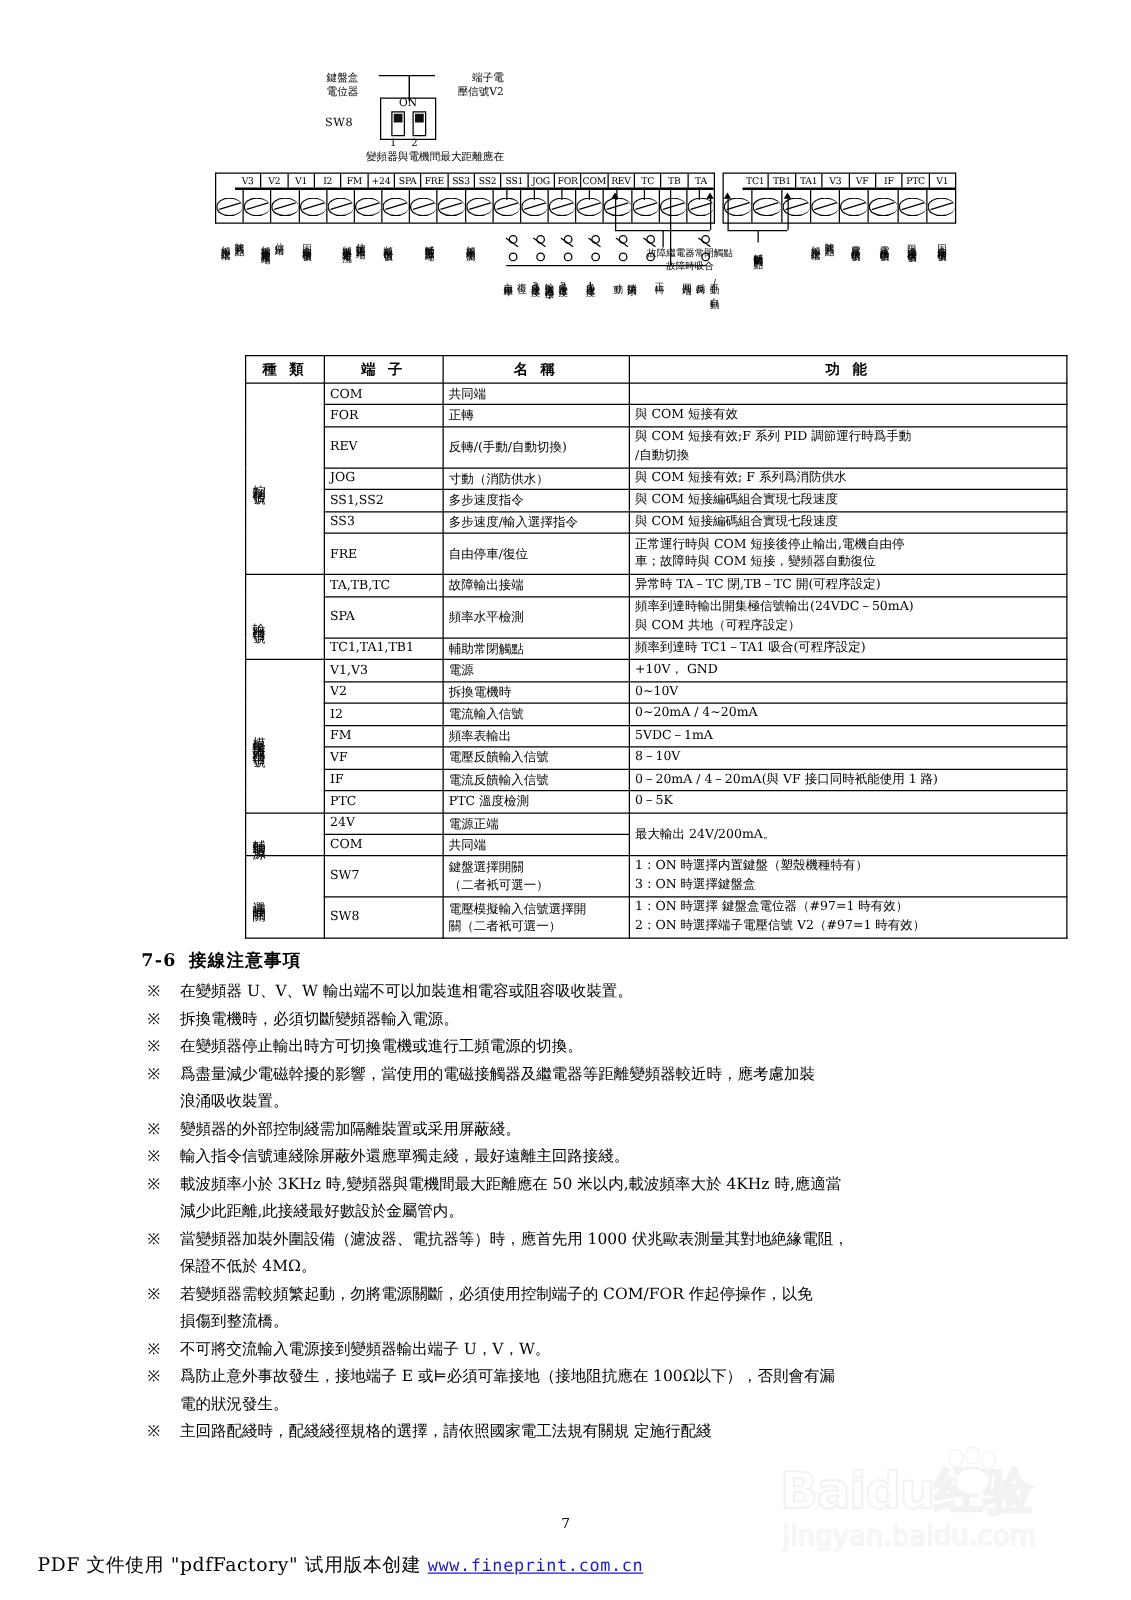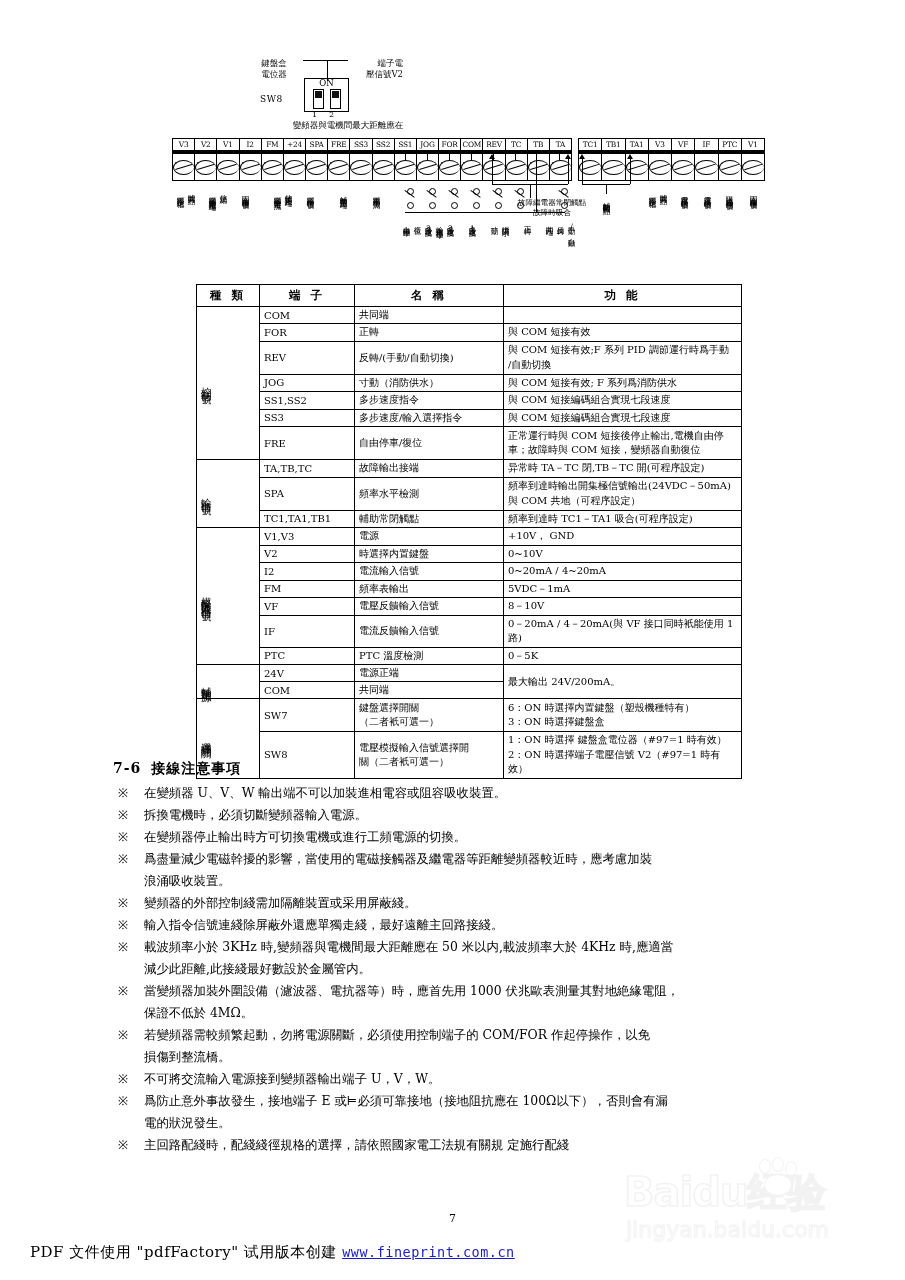--- a/index.html
+++ b/index.html
@@ -25,21 +25,21 @@
   #dip1{left:8px;} #dip2{left:25px;}
   .dipnum{position:absolute;top:52px;font-size:8px;}
   #dipnum1{left:69px;} #dipnum2{left:86px;}
   #sw8-caption{position:absolute;left:-3px;top:62px;width:216px;text-align:center;font-size:8.5px;}
 
   
   #term-area{position:absolute;left:172px;top:138px;width:726px;height:125px;}
   .strip{position:absolute;top:0;border:1px solid #000;box-sizing:border-box;}
   #strip-left{left:0px;width:400px;}
   #strip-right{left:406px;width:187px;}
-  .strip .names{display:flex;border-bottom:4px solid #000000;}
+  .strip .names{display:flex;border-bottom:2px solid #000000;margin-left:15px;}
   .strip .names span{flex:1 1 0;text-align:center;font-size:7.4px;line-height:11px;
         border-right:1px solid #000;box-sizing:border-box;letter-spacing:-.2px;}
   .strip .names span:last-child{border-right:none;}
   .strip .screws{display:flex;height:26px;}
   .strip .screws span{flex:1 1 0;display:flex;align-items:center;justify-content:center;
         border-right:1px solid #000;box-sizing:border-box;}
   .strip .screws span:last-child{border-right:none;}
   .screw{width:15px;height:15px;border:1.3px solid #000;border-radius:50%;position:relative;}
   .screw::after{content:"";position:absolute;left:1px;right:1px;top:50%;height:1.3px;
         background:#000;transform:translateY(-50%) rotate(-17deg);}
@@ -52,21 +52,21 @@
   .sw-sym .dotA,.sw-sym .dotB{position:absolute;width:5px;height:5px;border:1px solid #000;
         border-radius:50%;background:#fff;}
   .sw-sym .dotA{left:4px;top:0px;}
   .sw-sym .dotB{left:4px;top:14px;}
   .sw-sym .bar{position:absolute;left:2px;top:2px;width:12px;height:12px;border-top:1px solid #000;
         transform-origin:0 0;transform:rotate(36deg);}
   .arrow-up{position:absolute;width:0;height:0;border-left:3px solid transparent;
         border-right:3px solid transparent;border-bottom:5px solid #000;}
 
   
-  #spec-table{position:absolute;left:196px;top:284px;width:546px;border-collapse:collapse;
+  #spec-table{position:absolute;left:196px;top:284px;width:658px;border-collapse:collapse;
         font-size:10px;}
   #spec-table td,#spec-table th{border:1px solid #000;padding:1px 4px;vertical-align:middle;
         font-weight:normal;}
   #spec-table thead th{text-align:center;font-weight:bold;font-size:11.5px;padding:3px 4px;
         letter-spacing:3px;}
   .c-kind{width:54px;text-align:center;padding:2px 0;}
   .c-term{width:86px;}
   .c-name{width:140px;}
   .c-func{}
   .kindcell{line-height:1.25;}
@@ -466,21 +466,21 @@
         <td class="c-name">
           <div>電源</div>
         </td>
         <td class="c-func func-2l">
           <div>+10V， GND</div>
         </td>
       </tr>
       <tr>
         <td class="c-term">V2</td>
         <td class="c-name">
-          <div>時選擇内置鍵盤</div>
+          <div>拆換電機時</div>
         </td>
         <td class="c-func func-2l">
           <div>0~10V</div>
         </td>
       </tr>
       <tr>
         <td class="c-term">I2</td>
         <td class="c-name">
           <div>電流輸入信號</div>
         </td>
@@ -543,21 +543,21 @@
       <tr class="rowtall">
         <td class="c-kind kindcell" rowspan="2">
           <div class="vtext">選擇開關</div>
         </td>
         <td class="c-term">SW7</td>
         <td class="c-name">
           <div>鍵盤選擇開關</div>
           <div>（二者衹可選一）</div>
         </td>
         <td class="c-func func-2l">
-          <div>6：ON 時選擇内置鍵盤（塑殼機種特有）</div>
+          <div>1：ON 時選擇内置鍵盤（塑殼機種特有）</div>
           <div>3：ON 時選擇鍵盤盒</div>
         </td>
       </tr>
       <tr class="rowtall">
         <td class="c-term">SW8</td>
         <td class="c-name">
           <div>電壓模擬輸入信號選擇開</div>
           <div>關（二者衹可選一）</div>
         </td>
         <td class="c-func func-2l">

